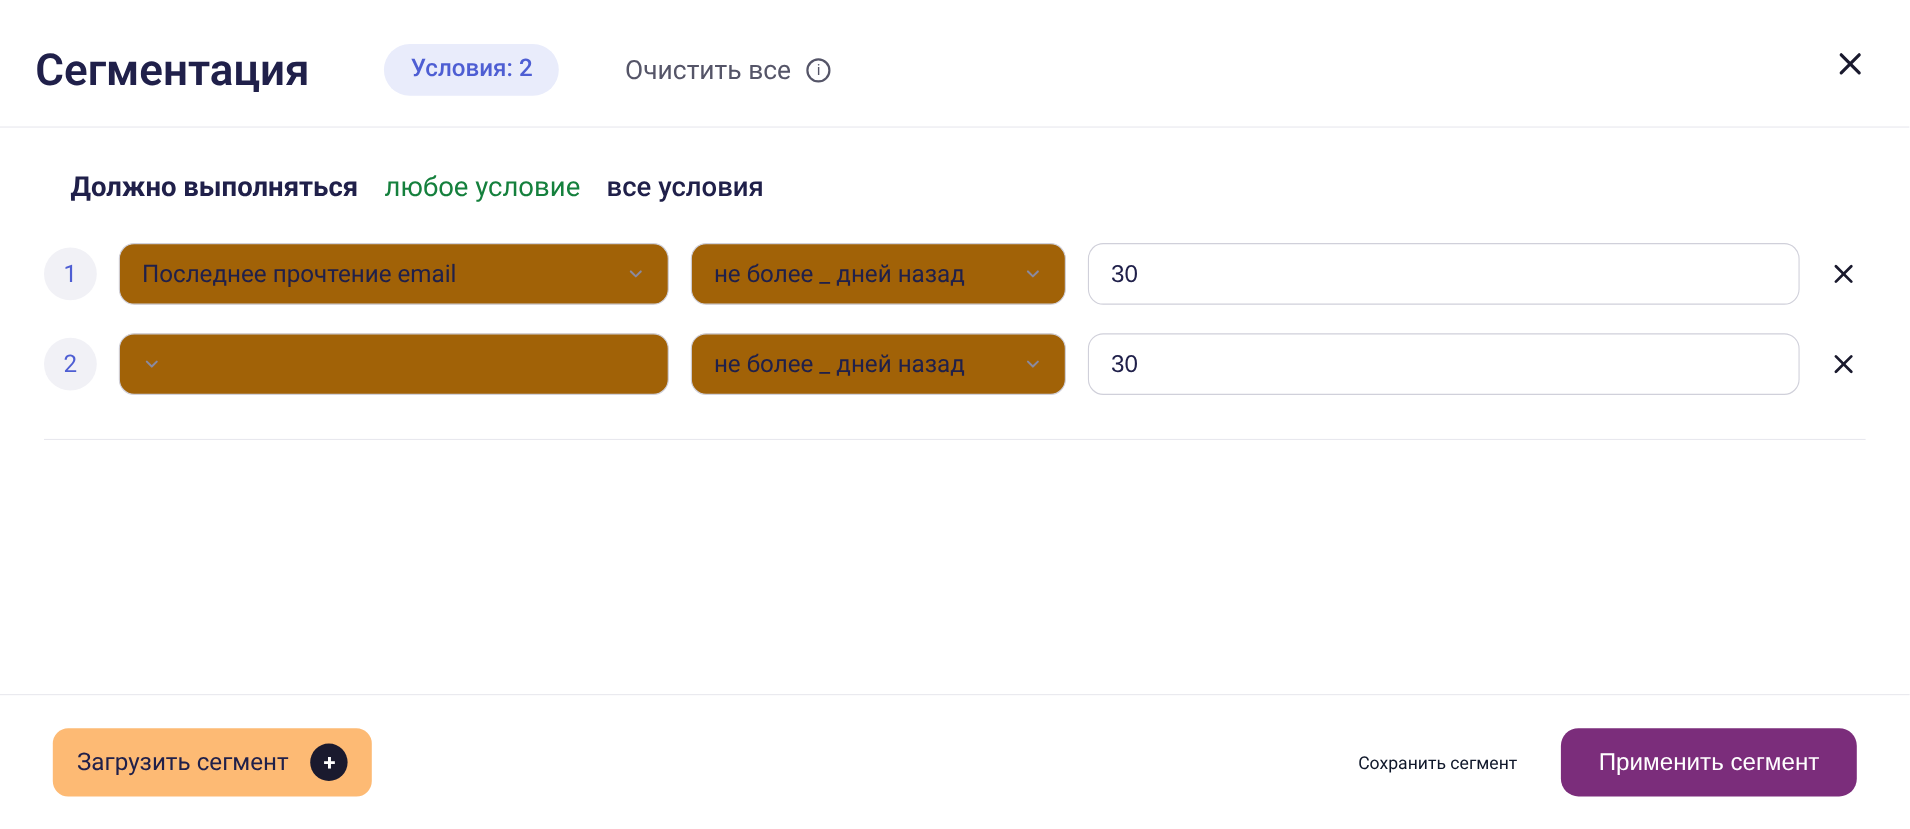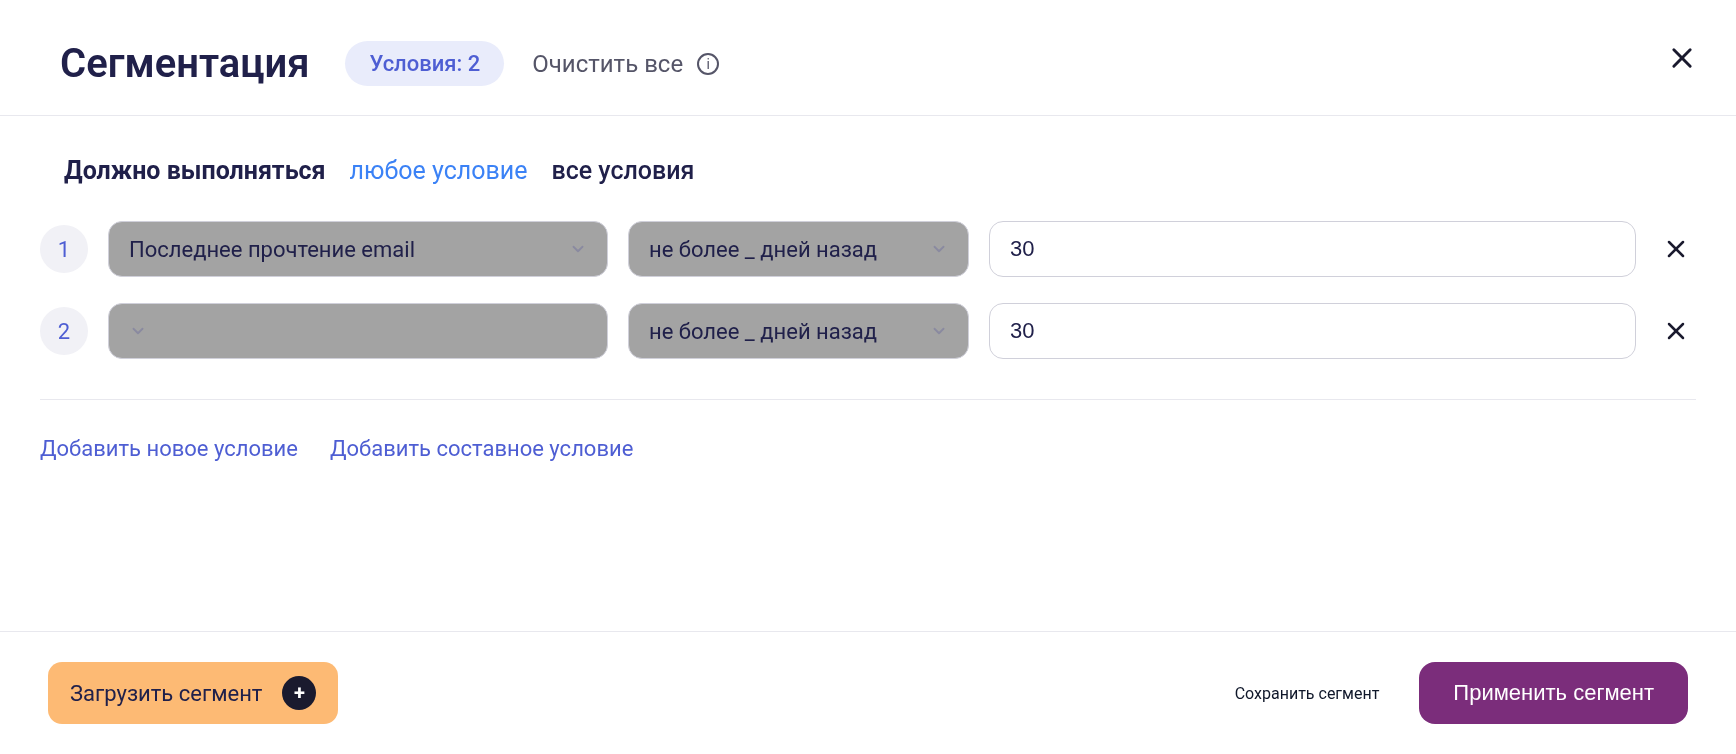--- a/index.html
+++ b/index.html
@@ -7,24 +7,24 @@
     font-family: -apple-system, BlinkMacSystemFont, "Segoe UI", Roboto, Helvetica, Arial, sans-serif;
     background: #fff;
     color: #1a1a2e;
     width: 1736px;
     height: 754px;
     overflow: hidden;
   }
 
   .header {
     display: flex;
-    align-items: center;
-    padding: 40px 40px 28px 60px;
+    padding: 40px 40px 28px 32px;
     border-bottom: 1px solid #e8e8ee;
     position: relative;
+    gap: 32px;
   }
   .title {
     font-size: 40px;
     font-weight: 600;
     color: #20204a;
     margin-right: 36px;
   }
   .badge {
     background: #e9ecfb;
     color: #4e5ed3;
@@ -64,21 +64,21 @@
     padding: 40px 40px 0 40px;
   }
   .match-line {
     display: flex;
     align-items: center;
     gap: 24px;
     font-size: 25px;
     margin-bottom: 36px;
   }
   .match-label { color: #20204a; font-weight: 700; margin-left: 24px; }
-  .match-any { color: #3b82f6; cursor: pointer; }
+  .match-any { color: #15803d; cursor: pointer; }
   .match-all { color: #20204a; font-weight: 500; cursor: pointer; }
 
   .rules {
     display: flex;
     flex-direction: column;
     gap: 26px;
     padding-bottom: 40px;
     border-bottom: 1px solid #e8e8ee;
   }
   .rule-row {
@@ -101,21 +101,21 @@
     height: 56px;
     border: 1px solid #d0d0da;
     border-radius: 14px;
     display: flex;
     align-items: center;
     justify-content: space-between;
     padding: 0 20px;
     font-size: 22px;
     color: #20204a;
     cursor: pointer;
-    background: #a3a3a3;
+    background: #a16207;
   }
   .select.field { width: 500px; }
   .select.op { width: 341px; }
   .input {
     height: 56px;
     border: 1px solid #d0d0da;
     border-radius: 14px;
     padding: 0 20px;
     font-size: 22px;
     color: #20204a;
@@ -265,24 +265,20 @@
       <input class="input" value="30" style="">
       <div class="row-remove">
         <svg width="24" height="24" viewBox="0 0 24 24" fill="none" stroke="#1a1a2e" stroke-width="2.5" stroke-linecap="round">
             <line x1="5" y1="5" x2="19" y2="19"></line>
             <line x1="19" y1="5" x2="5" y2="19"></line>
           </svg>
       </div>
     </div>
   </div>
 
-  <div class="add-links">
-    <span class="add-link">Добавить новое условие</span>
-    <span class="add-link">Добавить составное условие</span>
-  </div>
 </div>
 
 <div class="footer">
   <div class="load-seg">
     <span>Загрузить сегмент</span>
     <span class="plus-circle">+</span>
   </div>
   <div class="footer-right">
     <span class="save-seg">Сохранить сегмент</span>
     <button class="apply-seg">Применить сегмент</button>

